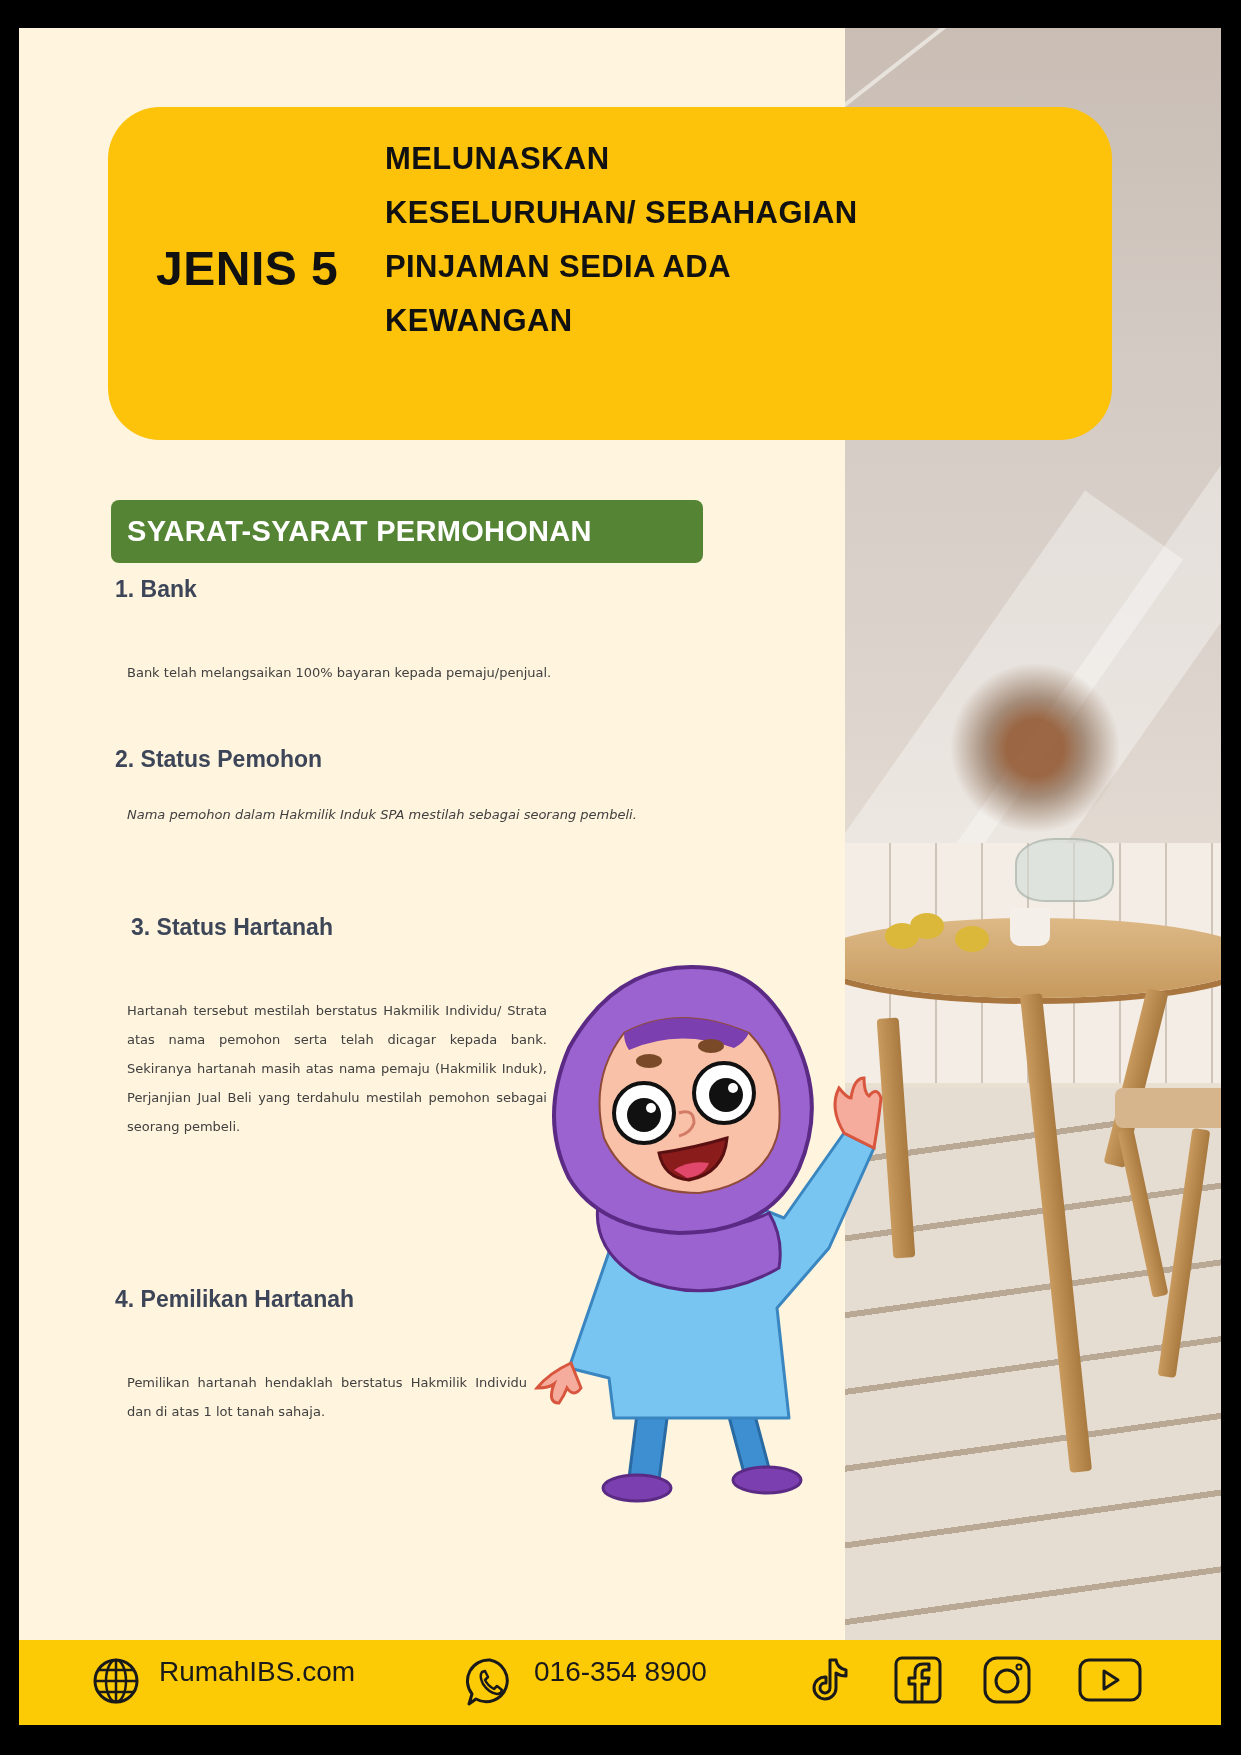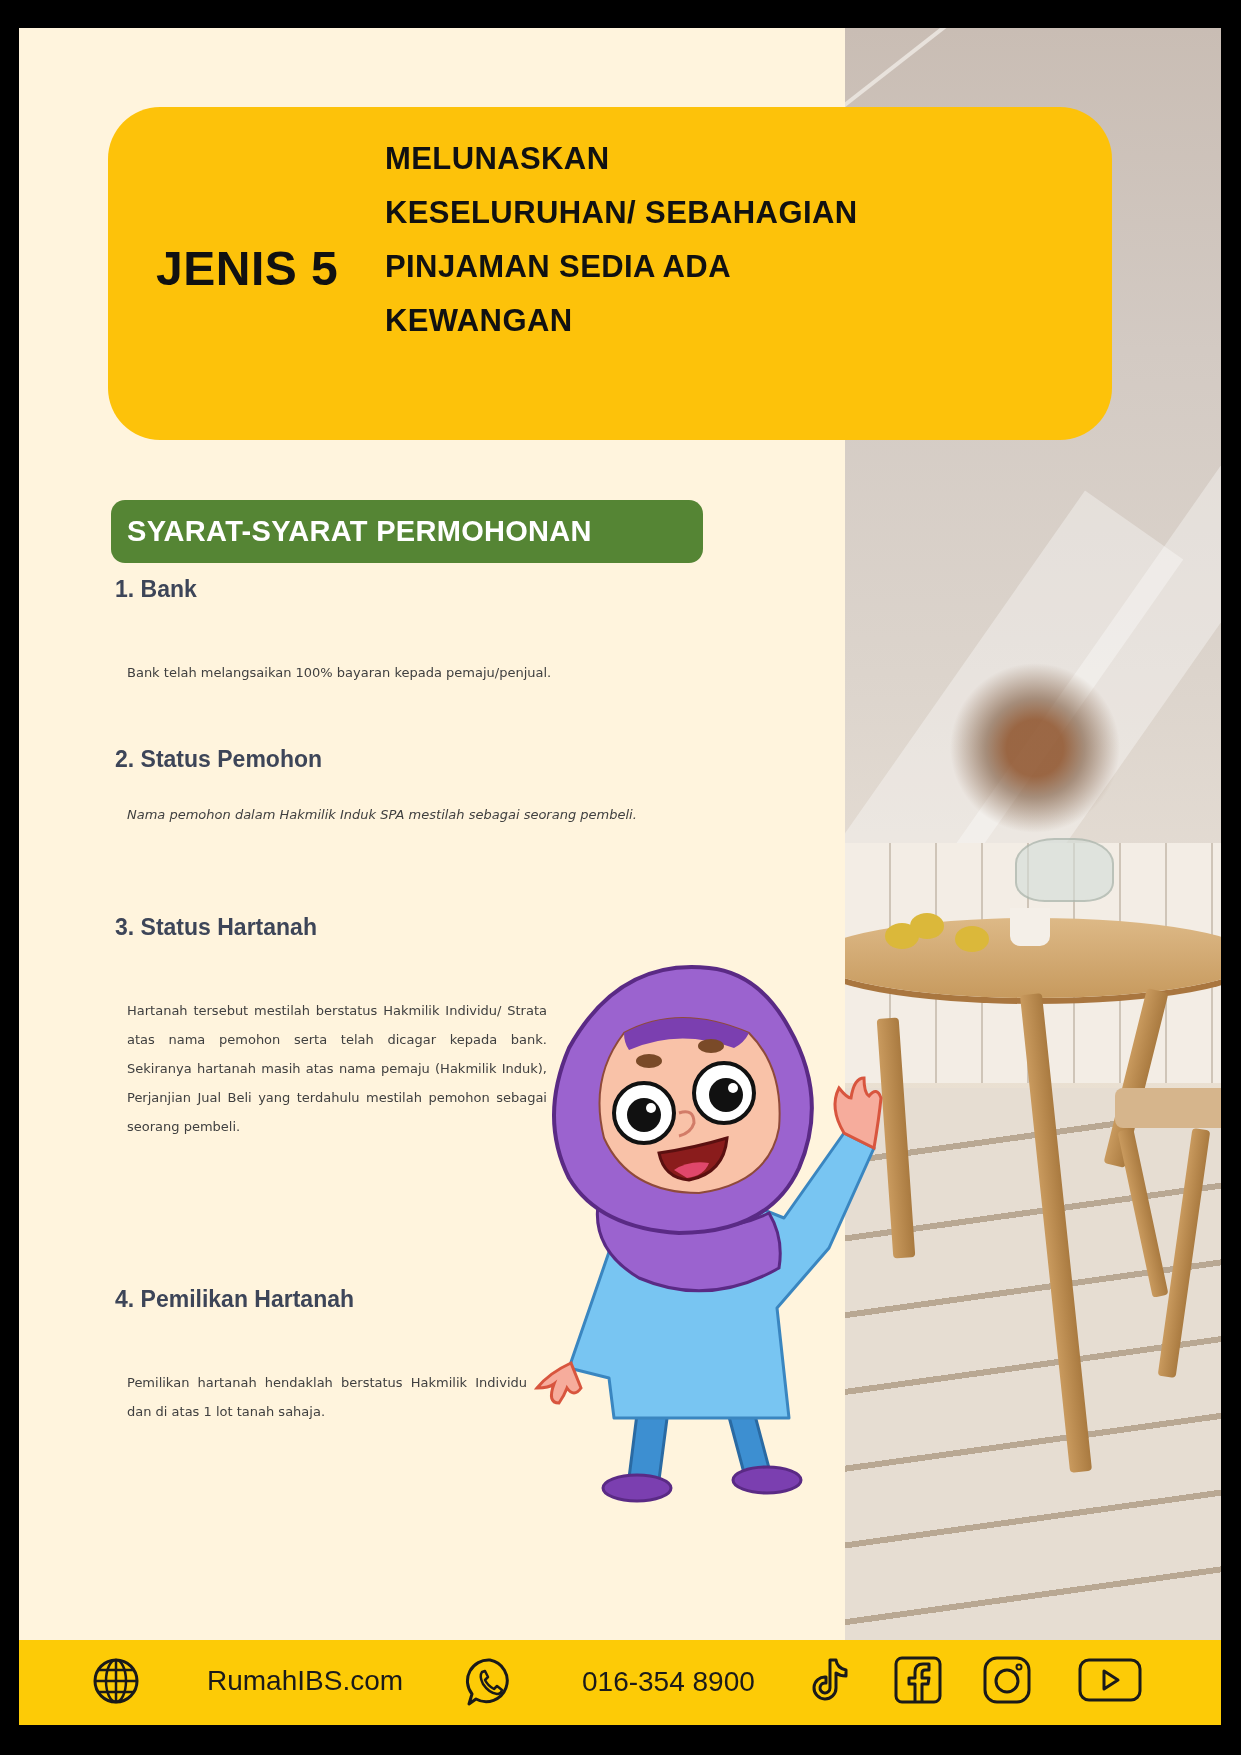--- a/index.html
+++ b/index.html
@@ -23,33 +23,33 @@
   .photo .cup { position:absolute; left:165px; top:880px; width:40px; height:38px; background:#f4efe8; border-radius:0 0 10px 10px; }
   .photo .fruit { position:absolute; width:34px; height:26px; border-radius:50%; background:#dbb83a; }
   .photo .chair { position:absolute; left:270px; top:1060px; width:120px; height:40px; border-radius:8px; background:#d6b58c; }
   .header-box { position:absolute; left:89px; top:79px; width:1004px; height:333px; background:#fdc20a;
      border-radius:52px; z-index:2; }
   .jenis { position:absolute; left:137px; top:213px; font-family:"Liberation Sans", sans-serif; font-weight:900;
      font-size:48px; color:#111; letter-spacing:0.5px; z-index:3; transform:scaleY(1.02); }
   .title { position:absolute; left:366px; top:104px; width:720px; font-family:"Liberation Sans", sans-serif;
      font-weight:900; font-size:31px; line-height:54px; color:#111; z-index:3; letter-spacing:0.4px; }
   .title span { display:block; white-space:nowrap; }
-  .badge { position:absolute; left:92px; top:472px; width:592px; height:63px; background:#558534; border-radius:14px;
+  .badge { position:absolute; left:92px; top:472px; width:592px; height:63px; background:#558534; border-radius:8px;
      color:#fff; font-family:"Liberation Sans", sans-serif; font-weight:700; font-size:29px; line-height:63px;
      padding-left:16px; box-sizing:border-box; letter-spacing:0.3px; }
   .item-title { position:absolute; left:96px; font-family:"Liberation Sans", sans-serif; font-weight:700;
      font-size:23px; color:#3d4558; }
   .item-body { position:absolute; left:108px; font-family:"DejaVu Sans", sans-serif; font-size:13px; color:#404040;
      line-height:29px; text-align:justify; text-align-last:left; }
   .b1 { top:630px; width:680px; }
   .b2 { top:772px; width:680px;font-style:italic; }
   .b3 { top:968px; width:420px; }
   .b4 { top:1340px; width:400px; }
   .footer { position:absolute; left:0; top:1612px; width:1202px; height:85px; background:#fdcb06; }
-  .f-item { position:absolute; top:16px; display:flex; align-items:center;gap:48px; }
+  .f-item { position:absolute; top:16px; display:flex; align-items:flex-start; }
   .f-text { font-family:"Liberation Sans", sans-serif; font-size:28px; color:#1a1a1a; margin-left:18px; }
   .social { position:absolute; top:14px; width:52px; height:52px; }
   .girl { position:absolute; left:510px; top:920px; width:360px; height:560px; z-index:4; }
 </style>
 </head>
 <body>
 
 <div class="page">
 
   <div class="photo">
@@ -83,21 +83,21 @@
   </div>
 
   <div class="badge">SYARAT-SYARAT PERMOHONAN</div>
 
   <div class="item-title" style="top:548px;">1. Bank</div>
   <div class="item-body b1">Bank telah melangsaikan 100% bayaran kepada pemaju/penjual.</div>
 
   <div class="item-title" style="top:718px;">2. Status Pemohon</div>
   <div class="item-body b2">Nama pemohon dalam Hakmilik Induk SPA mestilah sebagai seorang pembeli.</div>
 
-  <div class="item-title" style="top:886px;">3. Status Hartanah</div>
+  <div class="item-title" style="top:886px;margin-left:16px;">3. Status Hartanah</div>
   <div class="item-body b3">Hartanah tersebut mestilah berstatus Hakmilik Individu/ Strata atas nama pemohon serta telah dicagar kepada bank. Sekiranya hartanah masih atas nama pemaju (Hakmilik Induk), Perjanjian Jual Beli yang terdahulu mestilah pemohon sebagai seorang pembeli.</div>
 
   <div class="item-title" style="top:1258px;text-align:center;">4. Pemilikan Hartanah</div>
   <div class="item-body b4">Pemilikan hartanah hendaklah berstatus Hakmilik Individu dan di atas 1 lot tanah sahaja.</div>
 
   <svg class="girl" viewBox="0 0 360 560">
 
     <path d="M110 450 L100 530 L130 532 L140 455 Z" fill="#3d8fd1" stroke="#2a6aa3" stroke-width="3"></path>
     <path d="M195 450 L215 525 L240 520 L220 445 Z" fill="#3d8fd1" stroke="#2a6aa3" stroke-width="3"></path>
     <ellipse cx="108" cy="540" rx="34" ry="13" fill="#7b3fb0" stroke="#5a2a85" stroke-width="3"></ellipse>

